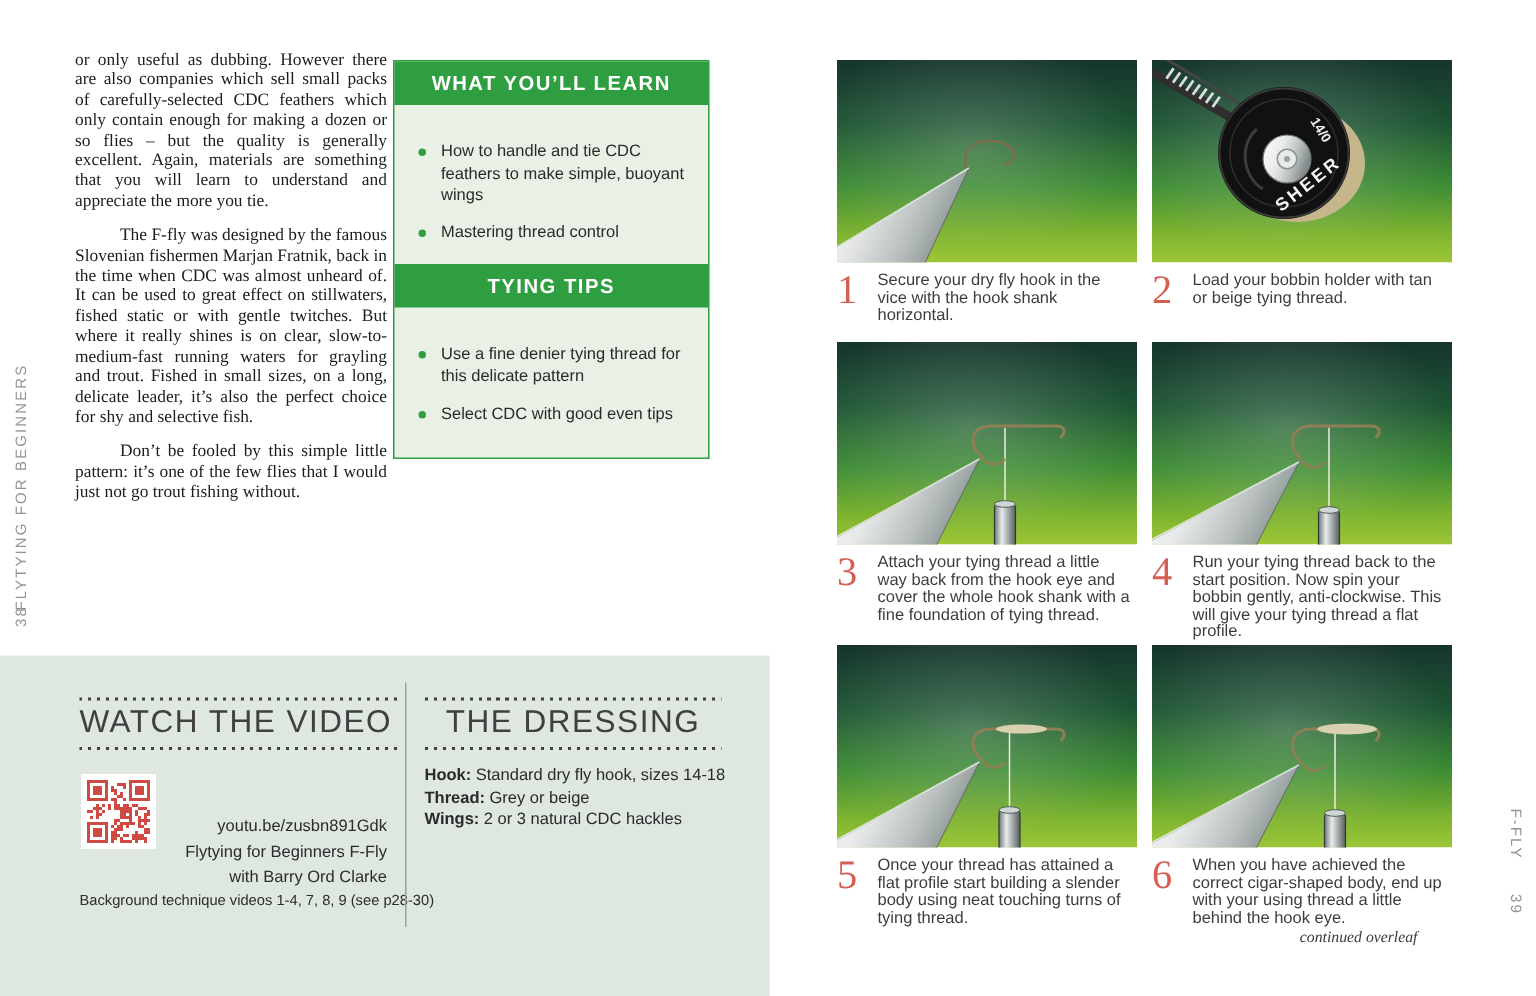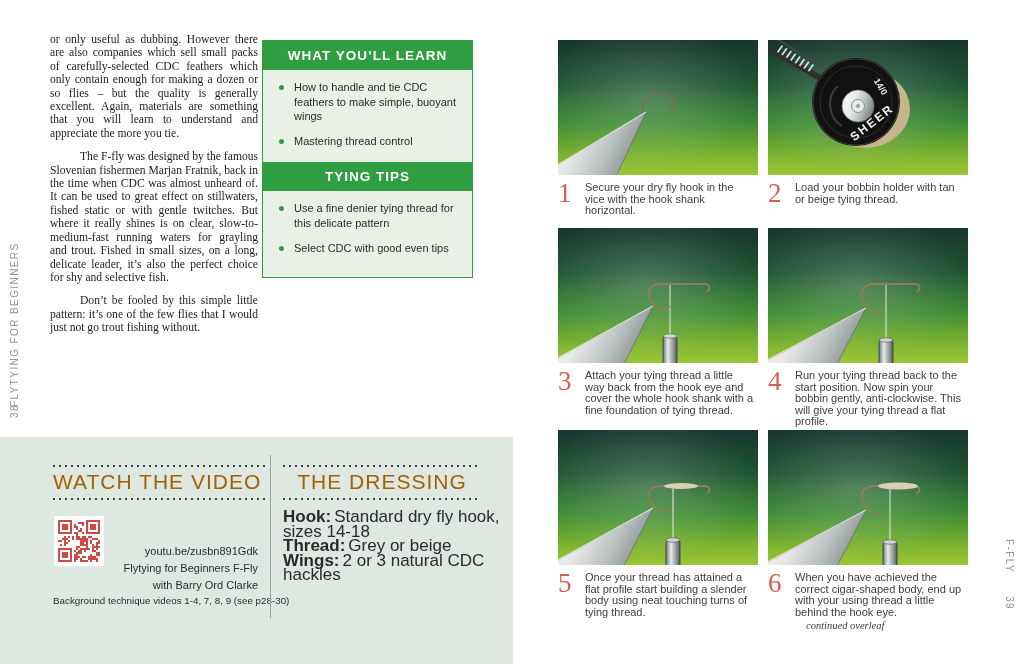--- a/index.html
+++ b/index.html
@@ -21,53 +21,53 @@
            text-align:justify;}
   .bodycol p{margin:0 0 10px 0;}
   .bodycol p.ind{text-indent:30px;}
 
   
   .learn-box{position:absolute;left:262px;top:40px;width:211px;box-sizing:border-box;
              background:var(--pale-green,#e9f1e6);border:1px solid var(--green,#2f9e41);
              padding-bottom:8px;}
   .box-bar{background:var(--green,#2f9e41);color:#fff;font-weight:bold;font-size:13.5px;
            letter-spacing:1px;text-align:center;padding:7px 0 7px 0;}
-  .learn-box ul{list-style:none;margin:0;padding:10px 10px 4px 14px;}
+  .learn-box ul{list-style:none;margin:0;padding:24px 10px 4px 14px;}
   .learn-box li{position:relative;padding-left:17px;margin:0 0 10px 0;
                 font-size:11px;line-height:14.6px;color:#2a2a2a;}
   .learn-box .bullet{position:absolute;left:2px;top:5px;width:5px;height:5px;border-radius:50%;
                 background:var(--green,#2f9e41);}
 
   
   .panel{position:absolute;left:0;top:437px;width:513px;height:227px;background:var(--panel,#dee7e0);}
   .rule-heading{position:absolute;}
   .dotrule{height:2px;background-image:repeating-linear-gradient(90deg,#3f3f3f 0 2px,transparent 2px 6px);}
   .rule-heading h2{margin:3px 0 4px 0;font-size:21px;font-weight:400;letter-spacing:1px;
-                   color:#a16207;white-space:nowrap;}
+                   color:#404040;white-space:nowrap;}
   #vidHead{left:53px;top:28px;width:212px;}
   #dressHead{left:283px;top:28px;width:198px;text-align:center;}
   .qr{position:absolute;left:54px;top:79px;width:50px;height:50px;background:#fff;}
   .vidtext{position:absolute;left:100px;top:79px;width:158px;text-align:right;
            font-size:11px;line-height:17px;color:#2c2c2c;margin-top:27px;}
   .footnote{position:absolute;left:53px;top:158px;font-size:9.8px;color:#2c2c2c;}
   .vdiv{position:absolute;left:270px;top:18px;width:1px;height:163px;background:#9aa5a0;}
-  .dressrows{position:absolute;left:283px;top:73px;font-size:17px;line-height:14.5px;color:#2a2a2a;}
+  .dressrows{position:absolute;left:283px;top:73px;font-size:11px;line-height:14.5px;color:#2a2a2a;}
   .dressrows b{font-weight:bold;}
   .dressrows span.val{margin-left:3px;}
 
   
   figure.step{position:absolute;margin:0;width:200px;}
   .photo{width:200px;height:135px;}
   .photo svg{display:block;}
   figcaption{display:flex;margin-top:7px;}
   figcaption .num{flex:none;width:27px;font-family:"Liberation Serif",serif;font-size:27px;
                   line-height:0.85;color:var(--red,#d65f53);}
   figcaption .cap{width:170px;font-size:11px;line-height:11.6px;color:#3d3d3d;}
 
-  .continued{position:absolute;left:806px;top:620px;width:205px;
+  .continued{position:absolute;left:740px;top:620px;width:205px;text-align:right;
              font-family:"Liberation Serif",serif;font-style:italic;font-size:10.5px;color:#3a3a3a;}
 </style>
 </head>
 <body>
 
 <div class="spread">
 
   <div class="vside flip" id="sideL">FLYTYING FOR BEGINNERS</div>
   <div class="vside flip" id="pageL">38</div>
 

